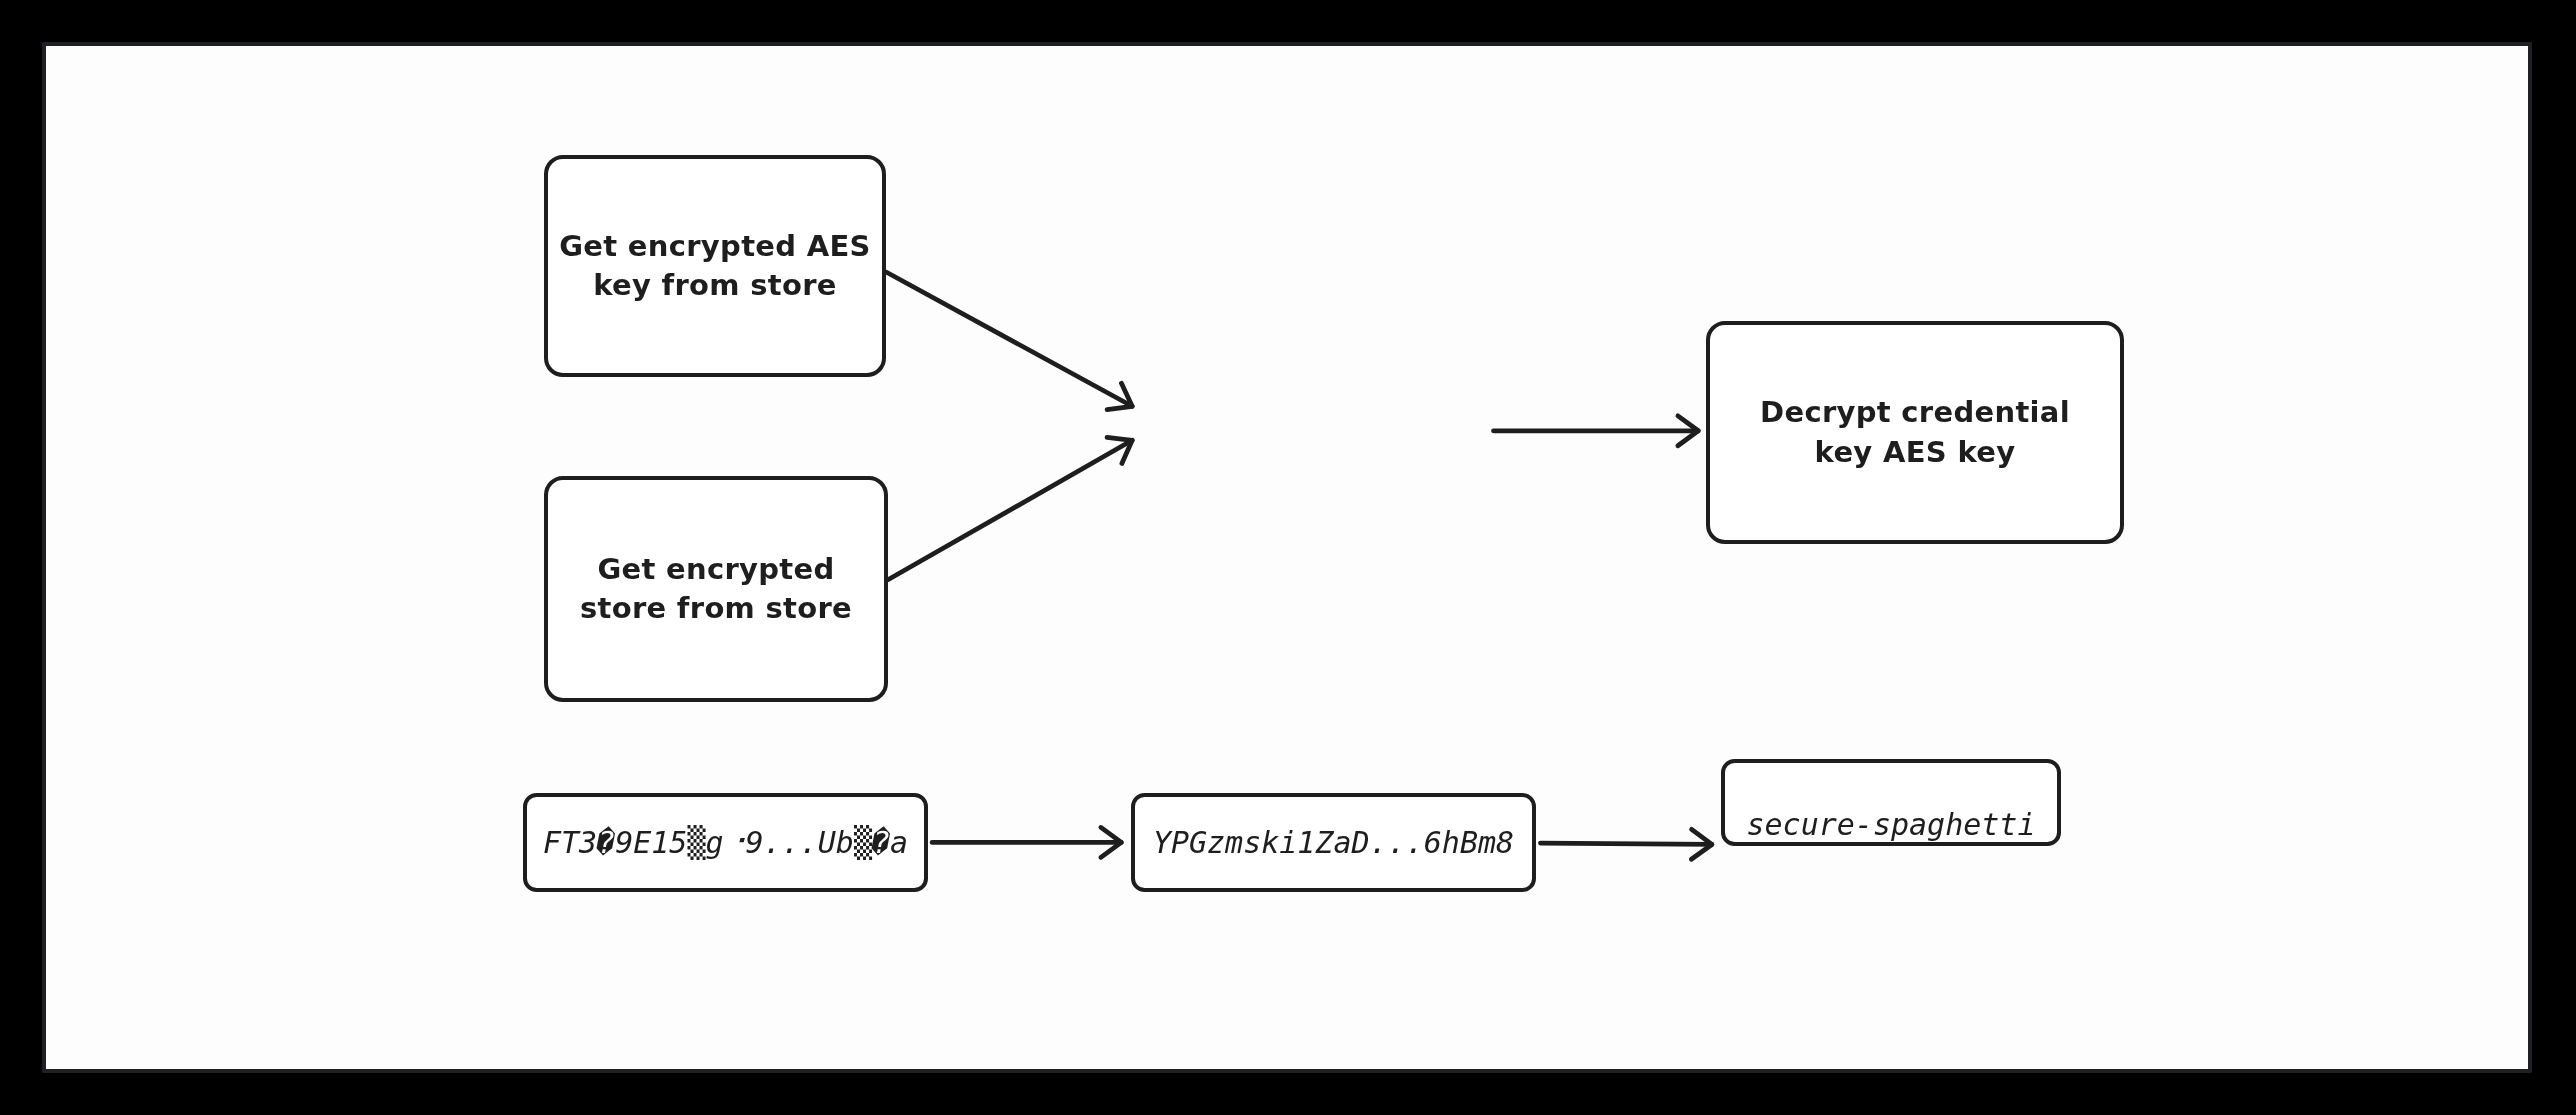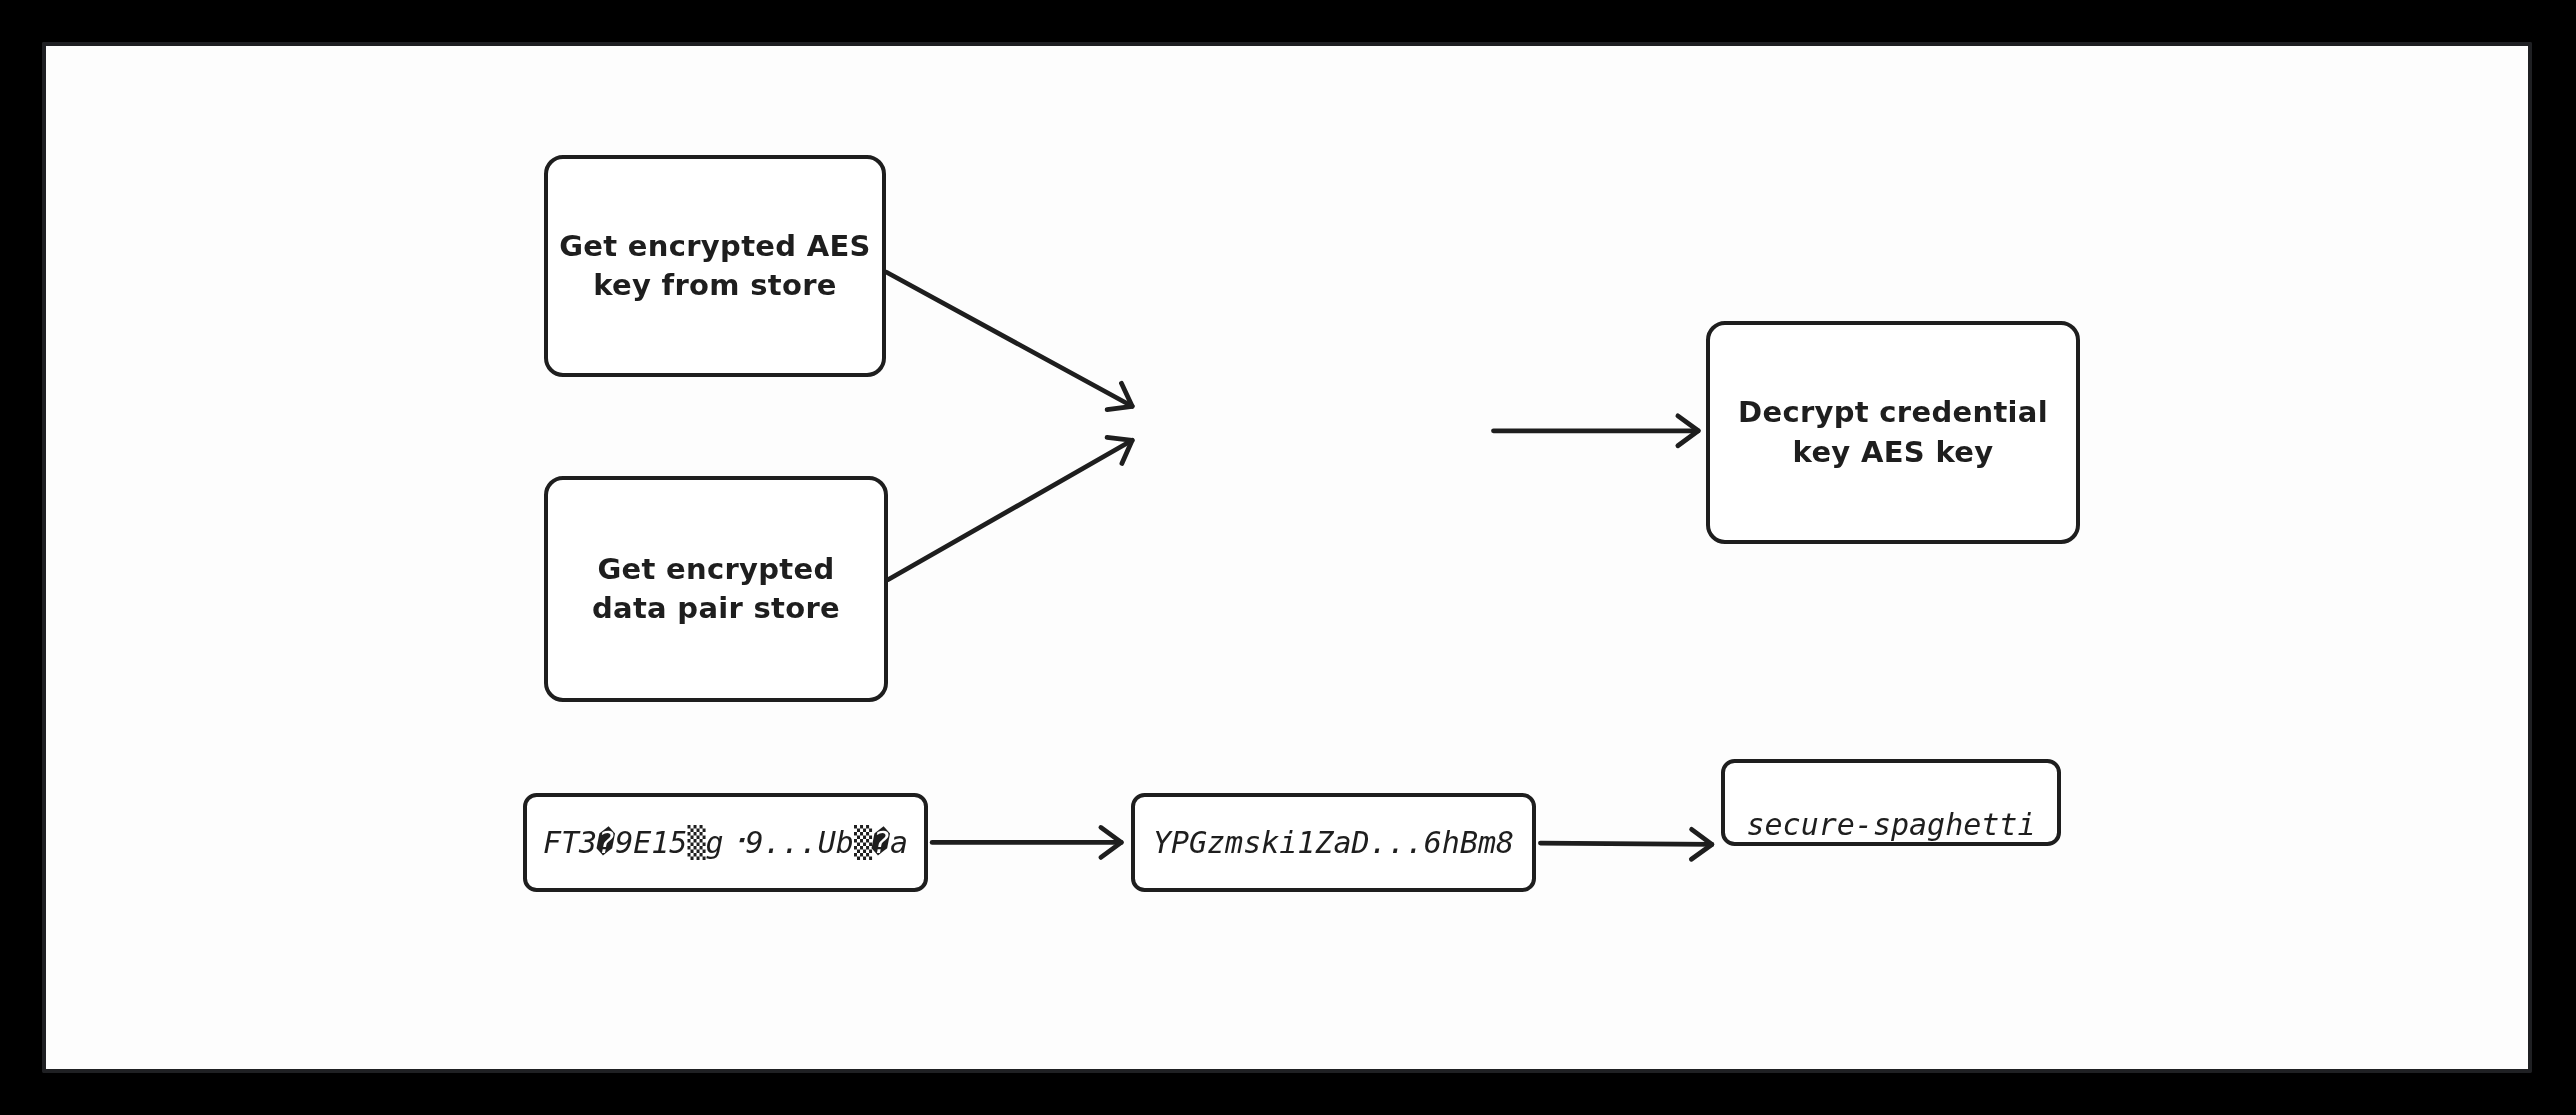--- a/index.html
+++ b/index.html
@@ -70,25 +70,25 @@
     <line x1="2264" y1="1239" x2="2516" y2="1241" stroke="#1e1e1e" stroke-width="7" stroke-linecap="round" marker-end="url(#arrowhead)"></line>
   </svg>
 
   <div class="node process" style="left:544px; top:155px; width:342px; height:222px;">
     <span class="label hand">Get encrypted AES
 key from store</span>
   </div>
 
   <div class="node process" style="left:544px; top:476px; width:344px; height:226px;">
     <span class="label hand">Get encrypted
-data pair store</span>
+store from store</span>
   </div>
 
 
-  <div class="node process" style="left:1706px; top:321px; width:374px; height:223px;">
+  <div class="node process" style="left:1706px; top:321px; width:418px; height:223px;">
     <span class="label hand">Decrypt credential
 key AES key</span>
   </div>
 
   <div class="node data" style="left:523px; top:793px; width:405px; height:99px;">
     <span class="label mono">FT3�9E15▒g⠐9...Ub▒�a</span>
   </div>
 
   <div class="node data" style="left:1131px; top:793px; width:405px; height:99px;">
     <span class="label mono">YPGzmski1ZaD...6hBm8</span>

